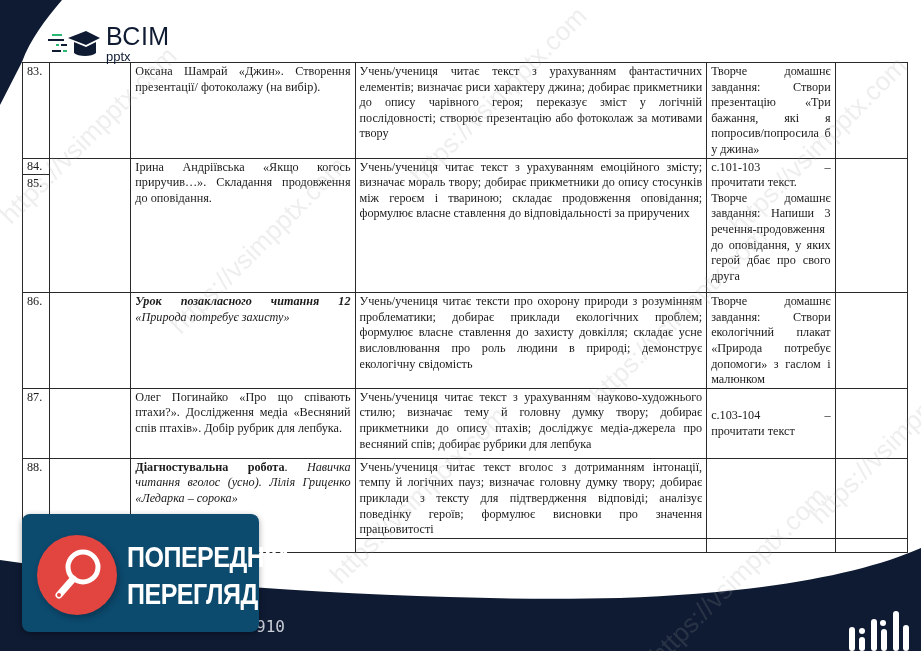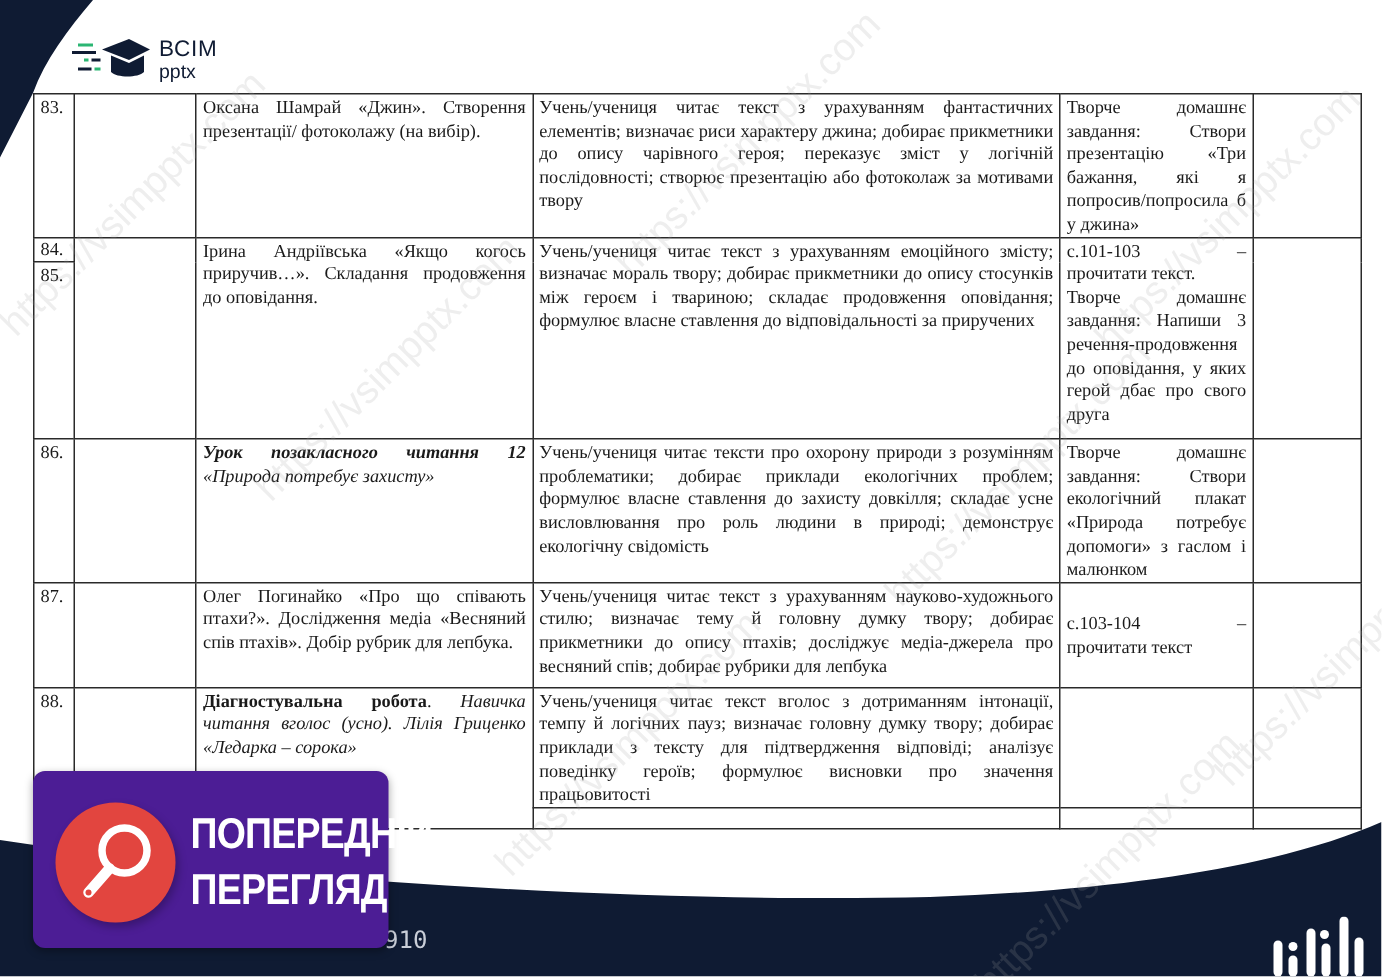--- a/index.html
+++ b/index.html
@@ -8,21 +8,21 @@
     background:#ffffff;
     font-family:"Liberation Serif", "DejaVu Serif", serif;
     color:#1a1a1a;
   }
   .bg-shape { position:absolute; left:0; top:0; width:921px; height:651px; z-index:0; }
   .logo {
     position:absolute; left:48px; top:24px; z-index:3;
     display:flex; align-items:center; gap:4px;
   }
   .logo-text { display:flex; flex-direction:column; line-height:1; margin-left:2px; }
-  .logo-main { font-family:"Liberation Sans","DejaVu Sans",sans-serif; font-size:15px; color:#0f1b33; letter-spacing:0.5px; }
+  .logo-main { font-family:"Liberation Sans","DejaVu Sans",sans-serif; font-size:25px; color:#0f1b33; letter-spacing:0.5px; }
   .logo-sub { font-family:"Liberation Sans","DejaVu Sans",sans-serif; font-size:13px; color:#0f1b33; margin-top:1px; }
 
   table.plan {
     position:absolute; left:22px; top:62px; z-index:2;
     border-collapse:collapse; table-layout:fixed;
     width:886px;
     font-size:12.2px; line-height:15.6px;
     background:transparent;
   }
   table.plan td {
@@ -37,21 +37,21 @@
   .c-topic { width:211px; }
   .c-out { width:331px; }
   .c-hw { width:121px; }
   .c-note { width:68px; }
   .bi { font-weight:bold; font-style:italic; }
   .it { font-style:italic; }
   .b { font-weight:bold; }
 
   .preview-badge {
     position:absolute; left:22px; top:514px; width:237px; height:118px;
-    background:#4c1d95; border-radius:8px; z-index:5;
+    background:#0c4a6e; border-radius:8px; z-index:5;
     box-shadow:0 2px 6px rgba(0,0,0,0.35);
   }
   .preview-circle {
     position:absolute; left:15px; top:21px; width:80px; height:80px; border-radius:50%;
     background:#e2453f;
     box-shadow:2px 3px 6px rgba(0,0,0,0.25);
   }
   .preview-text {
     position:absolute; left:105px; top:24px; width:128px;
     font-family:"Liberation Sans","DejaVu Sans",sans-serif;

